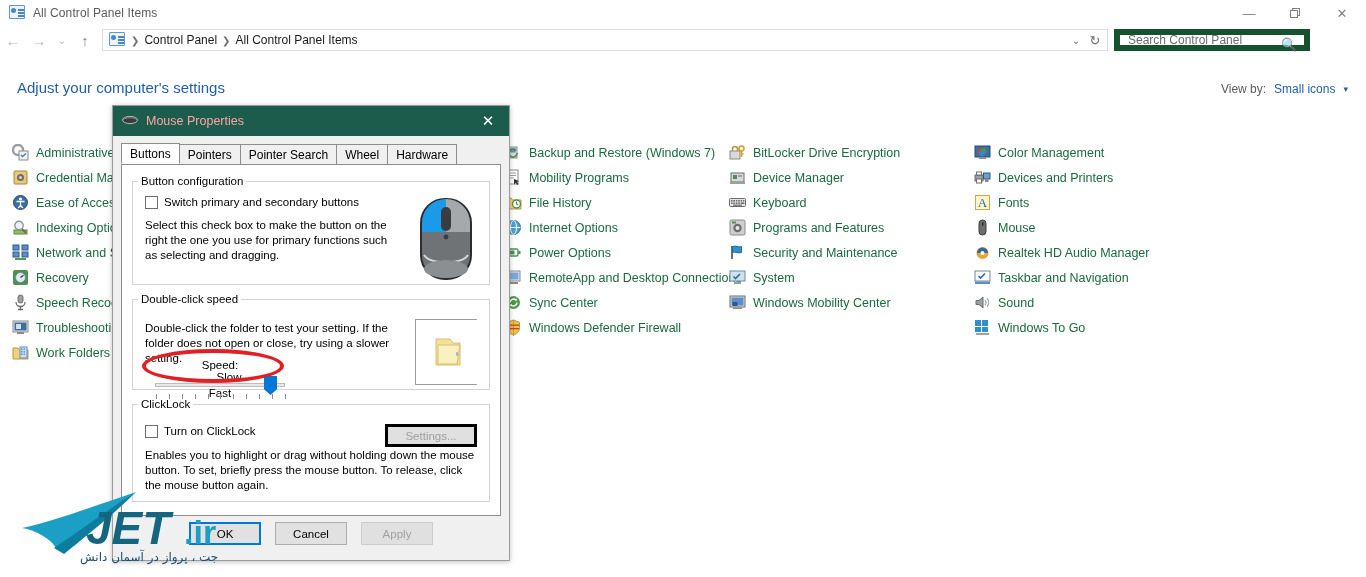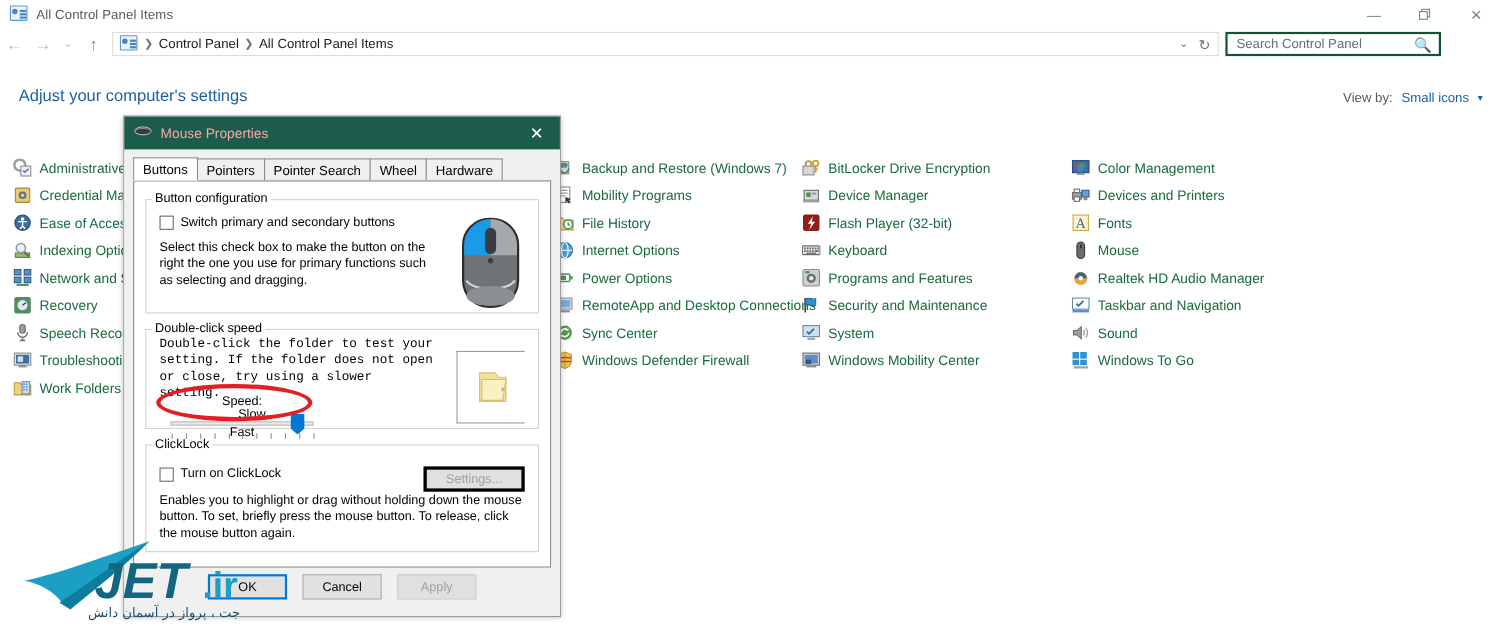--- a/index.html
+++ b/index.html
@@ -99,21 +99,21 @@
   }
   .refresh {
     position: absolute; right: 2px; top: 0;
     height: 20px; width: 20px;
     display: flex; align-items: center; justify-content: center;
     color: #6f6f6f; font-size: 13px;
   }
   .searchbox {
     margin-left: 6px;
     flex: 0 0 196px; height: 22px;
-    border: 2px solid #14532d;
+    border: 6px solid #14532d;
     background: #fff;
     display: flex; align-items: center;
     padding: 0 6px;
     position: relative;
   }
   .searchbox input {
     border: 0; outline: 0; width: 170px;
     font-family: "Liberation Sans", sans-serif;
     font-size: 12px; color: #6d6d6d;
     background: transparent;
@@ -589,29 +589,20 @@
       <div class="cpitem">
         <span class="ico">
             <svg width="17" height="17" viewBox="0 0 17 17">
               <rect x="2" y="4" width="13" height="9" fill="#d9d9d9" stroke="#6d6d6d"></rect>
               <rect x="4" y="6" width="4" height="4" fill="#4e8f52"></rect>
               <rect x="9" y="6" width="4" height="2" fill="#9aa0a6"></rect>
               <rect x="1" y="13" width="15" height="2" fill="#9aa0a6"></rect>
             </svg>
           </span>
         <span class="lbl">Device Manager</span>
-      </div>
-      <div class="cpitem">
-        <span class="ico">
-            <svg width="17" height="17" viewBox="0 0 17 17">
-              <rect x="1" y="1" width="15" height="15" rx="2" fill="#8f1e1e"></rect>
-              <path d="M10 2.5L5.5 9.5h3L6.5 15 12 7.5H9z" fill="#fff"></path>
-            </svg>
-          </span>
-        <span class="lbl">Flash Player (32-bit)</span>
       </div>
       <div class="cpitem">
         <span class="ico">
             <svg width="17" height="17" viewBox="0 0 17 17">
               <rect x="0.5" y="4.5" width="16" height="8" rx="1" fill="#e8e8e8" stroke="#6d6d6d"></rect>
               <g fill="#6d6d6d">
                 <rect x="2" y="6" width="1.6" height="1.6"></rect>
                 <rect x="4.4" y="6" width="1.6" height="1.6"></rect>
                 <rect x="6.8" y="6" width="1.6" height="1.6"></rect>
                 <rect x="9.2" y="6" width="1.6" height="1.6"></rect>
@@ -800,21 +791,21 @@
               <rect x="22" y="10" width="10" height="24" rx="5" fill="#3a3d40"></rect>
               <circle cx="27" cy="40" r="2.4" fill="#3a3d40"></circle>
               <path d="M5 58c6 10 38 10 44 0" fill="none" stroke="#d7d7d7" stroke-width="2"></path>
               <ellipse cx="27" cy="72" rx="22" ry="9" fill="#8b8f92"></ellipse>
             </svg>
           </div>
         </fieldset>
 
         <fieldset class="grp grp-dclick">
           <legend>Double-click speed</legend>
-          <div class="bodytext" style="position:absolute;left:12px;top:0;width:255px;font-family:Liberation Mono, monospace;">Double-click the folder to test your setting. If the folder does not open or close, try using a slower setting.</div>
+          <div class="bodytext" style="position:absolute;left:12px;top:16px;width:255px;">Double-click the folder to test your setting. If the folder does not open or close, try using a slower setting.</div>
           <div class="slider-row" style="position:absolute;left:12px;top:54px;">
             <span>Speed:</span>
             <span style="margin-left:18px;">Slow</span>
             <span class="track">
               <span class="thumb"></span>
               <span class="ticks">
                 <i></i>
                   <i></i>
                   <i></i>
                   <i></i>

